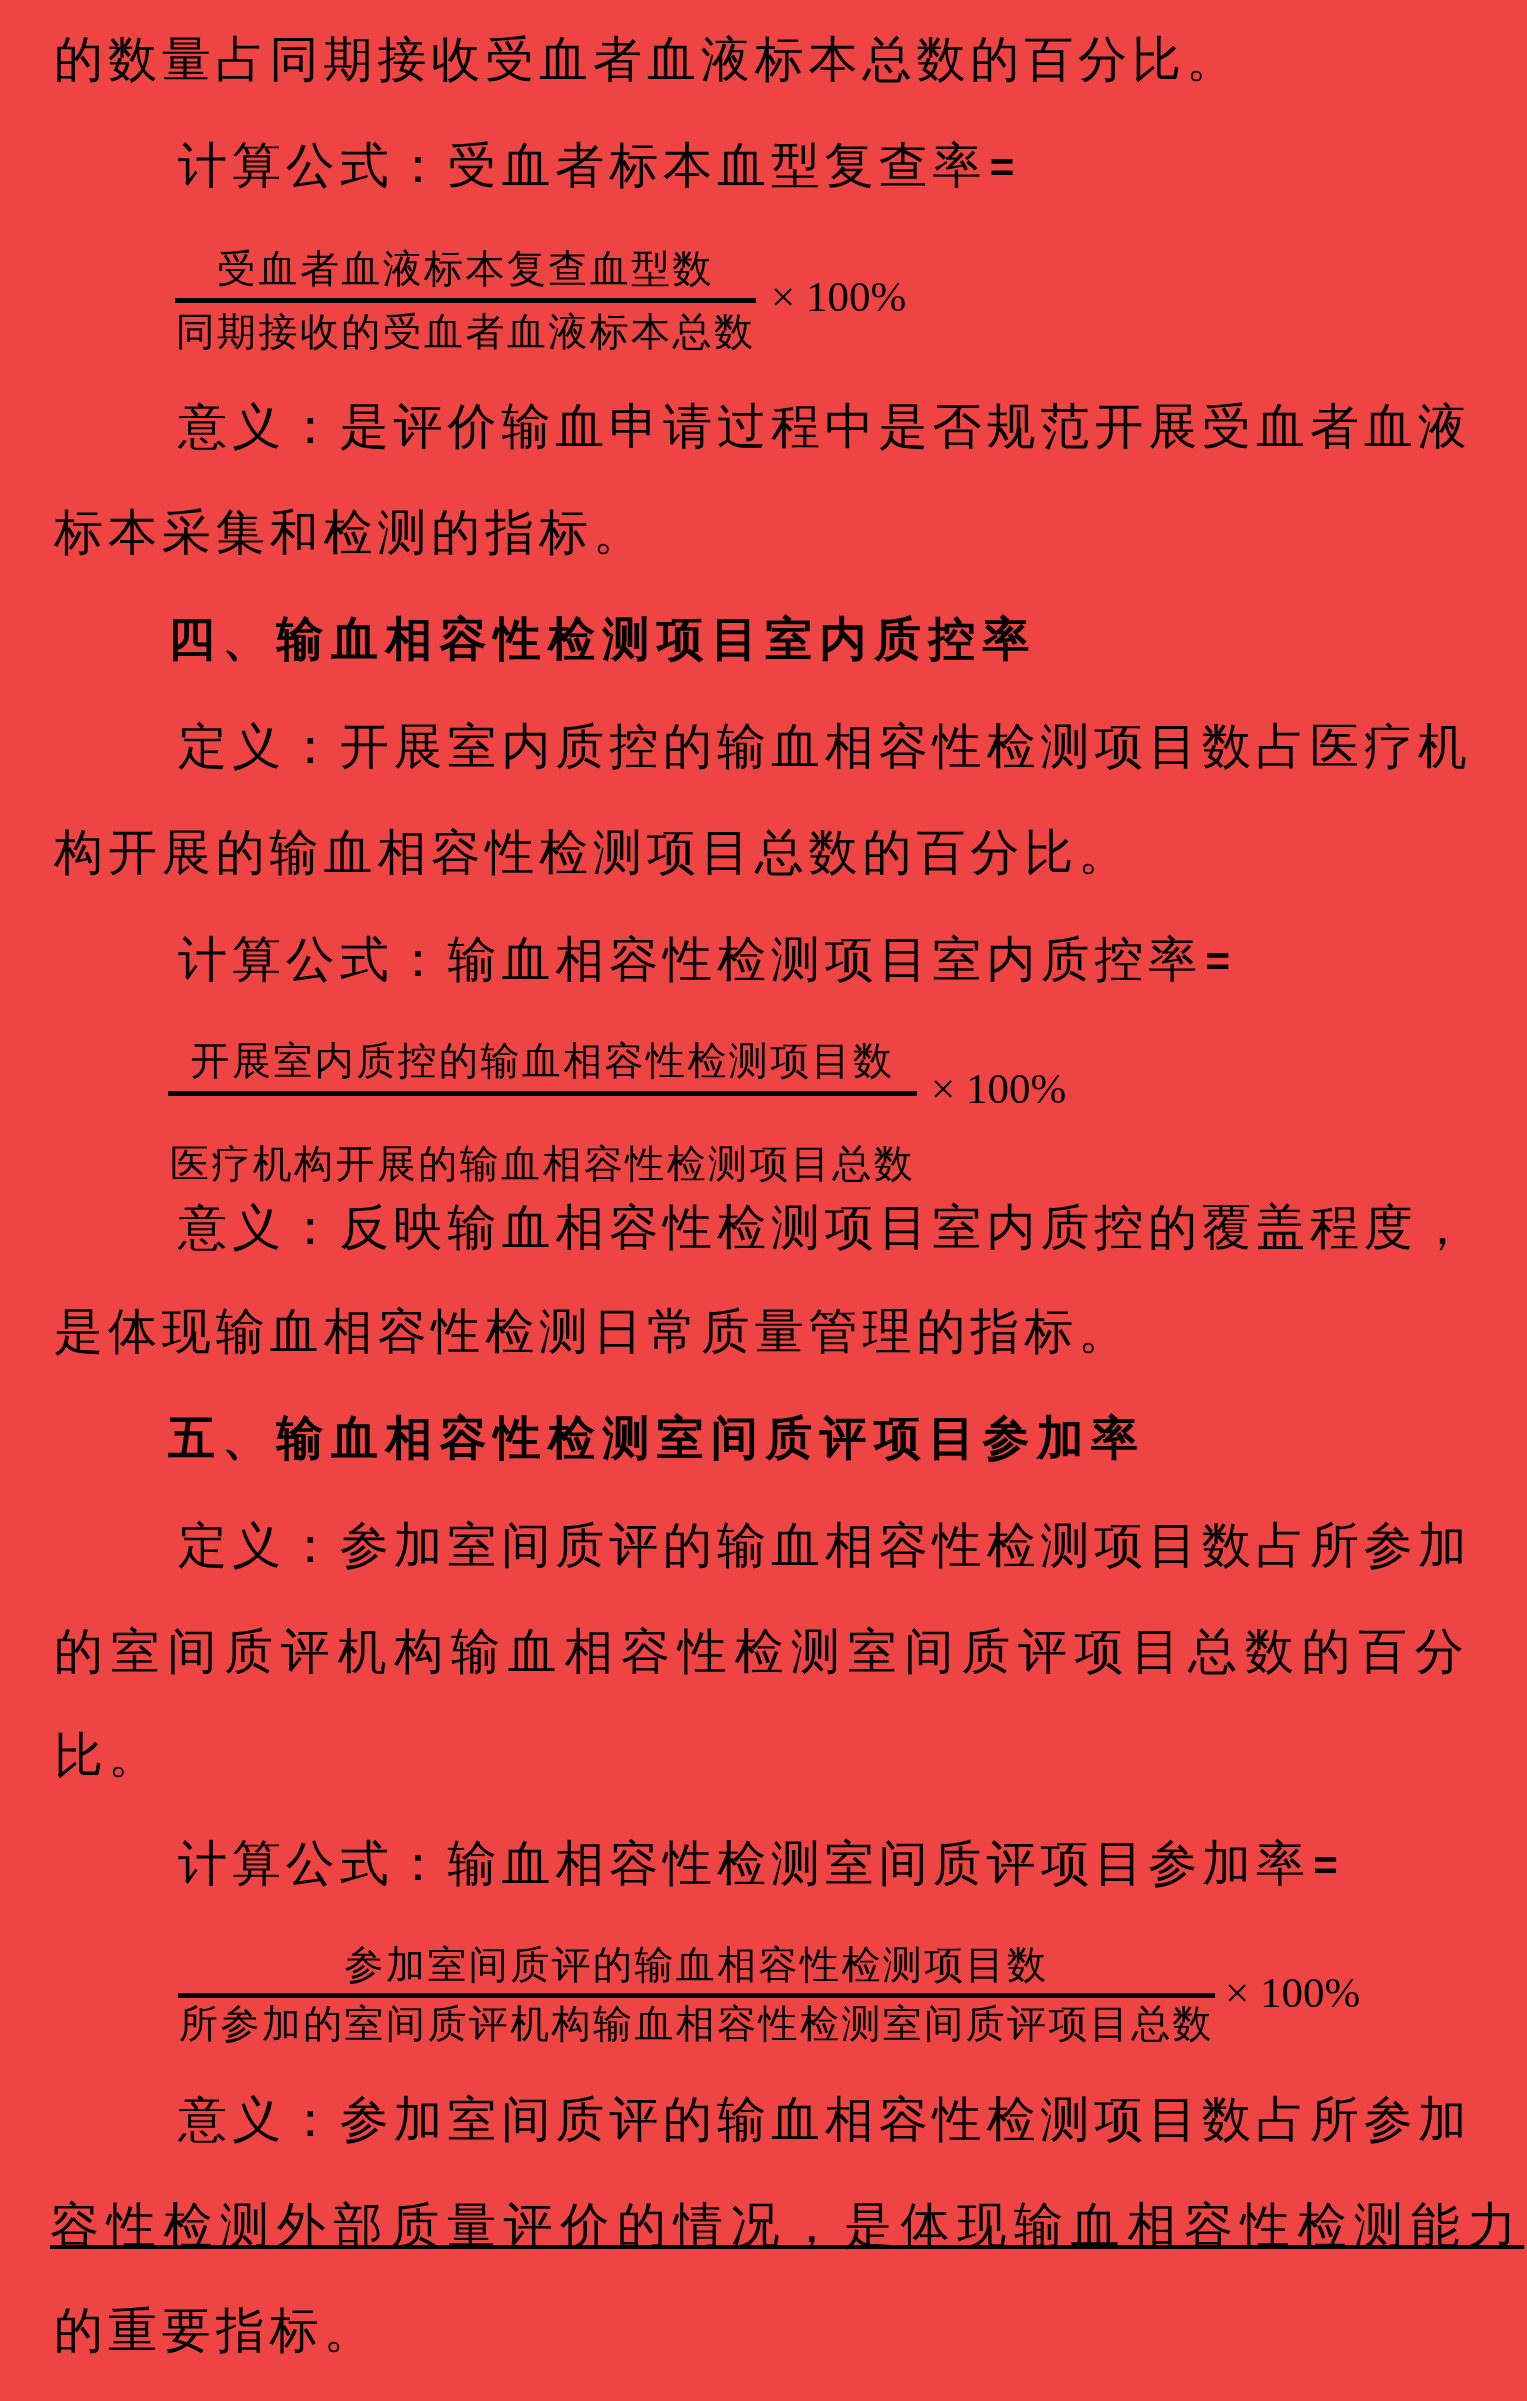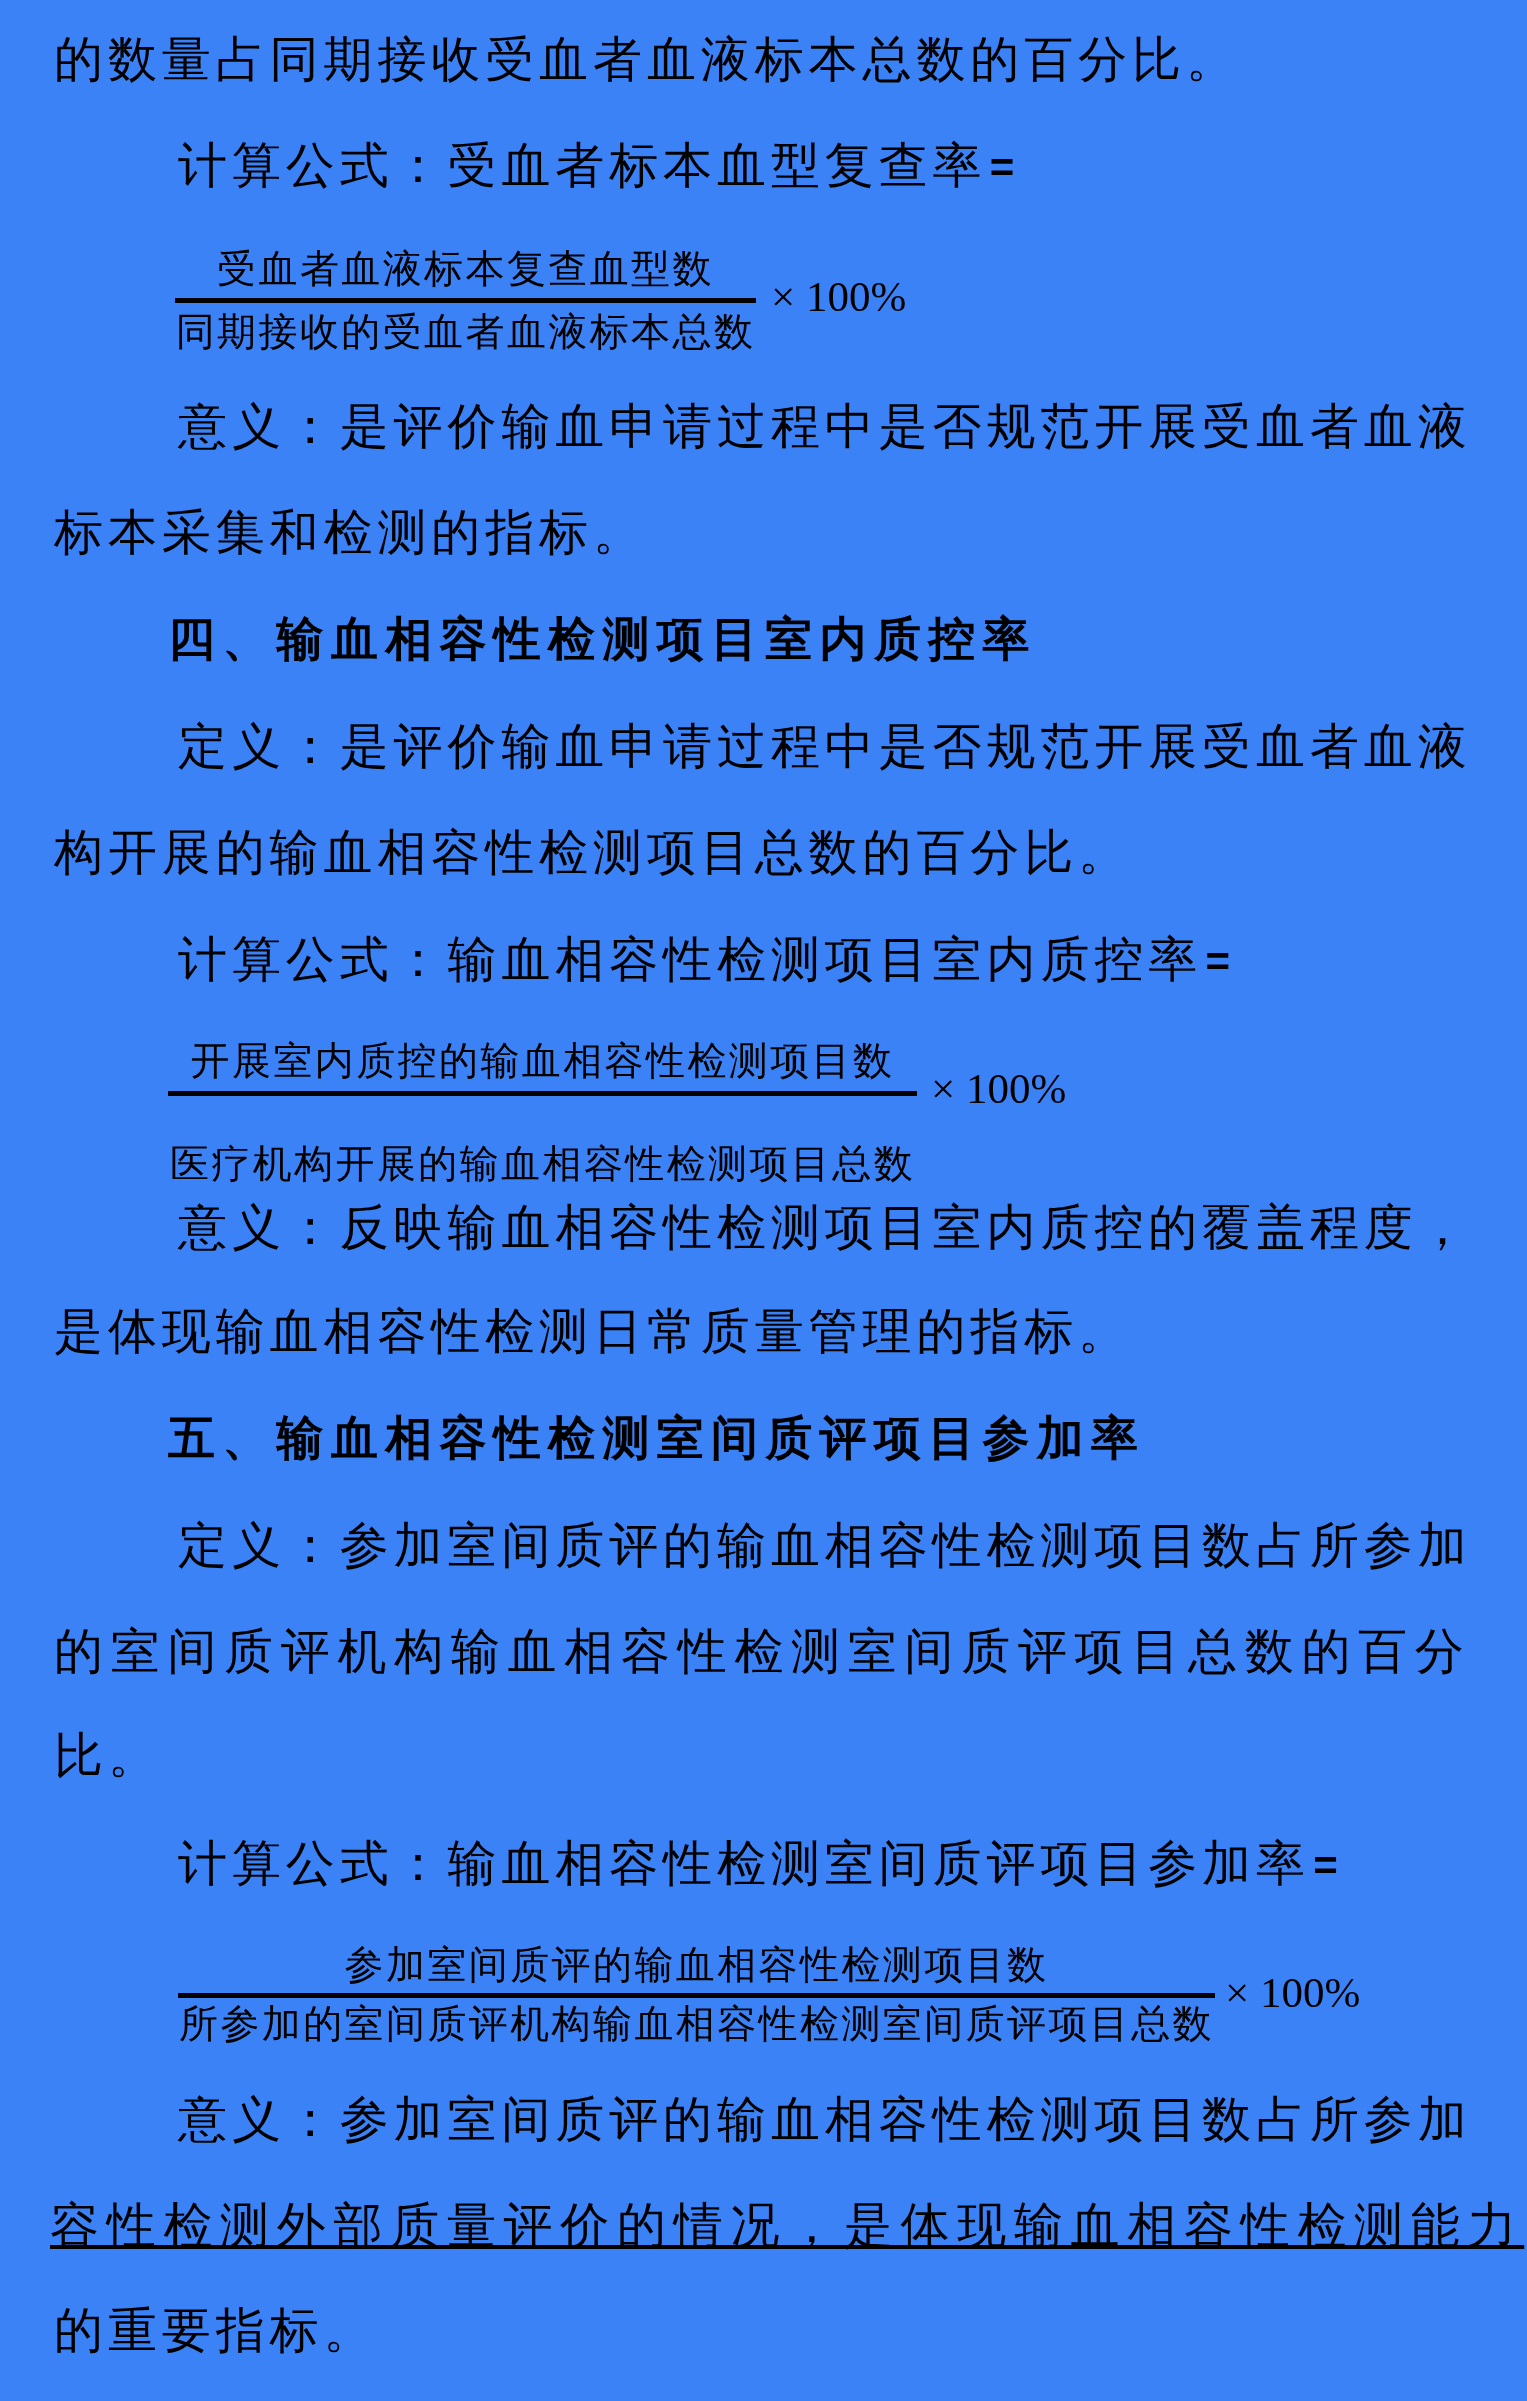--- a/index.html
+++ b/index.html
@@ -4,21 +4,21 @@
 <style>
   html, body {
     margin: 0;
     padding: 0;
     background: #ffffff;
   }
   .page {
     position: relative;
     width: 1527px;
     height: 2401px;
-    background: #3b82f6;
+    background: #ef4444;
     color: #000000;
     overflow: hidden;
     font-family: "Liberation Serif", "DejaVu Serif", serif;
   }
   .line {
     position: absolute;
     white-space: nowrap;
     font-size: 49px;
     line-height: 52px;
     letter-spacing: 4.9px;
@@ -80,21 +80,21 @@
   <div class="fnum" style="top:248px; left:175px; width:581px;">受血者血液标本复查血型数</div>
   <div class="fbar" style="top:298px; left:175px; width:581px;"></div>
   <div class="fden" style="top:311px; left:175px; width:581px;">同期接收的受血者血液标本总数</div>
   <div class="fmult" style="top:271px; left:771px;">× 100%</div>
 
   <div class="line" style="top:401px; left:178px;">意义：是评价输血申请过程中是否规范开展受血者血液</div>
   <div class="line" style="top:507px; left:54px;">标本采集和检测的指标。</div>
 
   <div class="heading" style="top:613px; left:168px;">四、输血相容性检测项目室内质控率</div>
 
-  <div class="line" style="top:721px; left:178px;">定义：是评价输血申请过程中是否规范开展受血者血液</div>
+  <div class="line" style="top:721px; left:178px;">定义：开展室内质控的输血相容性检测项目数占医疗机</div>
   <div class="line" style="top:827px; left:54px;">构开展的输血相容性检测项目总数的百分比。</div>
 
   <div class="line" style="top:934px; left:178px;">
     <span>计算公式：输血相容性检测项目室内质控率</span><span class="eq">=</span>
   </div>
 
   <div class="fnum" style="top:1040px; left:168px; width:749px;">开展室内质控的输血相容性检测项目数</div>
   <div class="fbar" style="top:1091px; left:168px; width:749px;"></div>
   <div class="fden" style="top:1104px; left:168px; width:749px;margin-top:39px;">医疗机构开展的输血相容性检测项目总数</div>
   <div class="fmult" style="top:1063px; left:931px;">× 100%</div>

